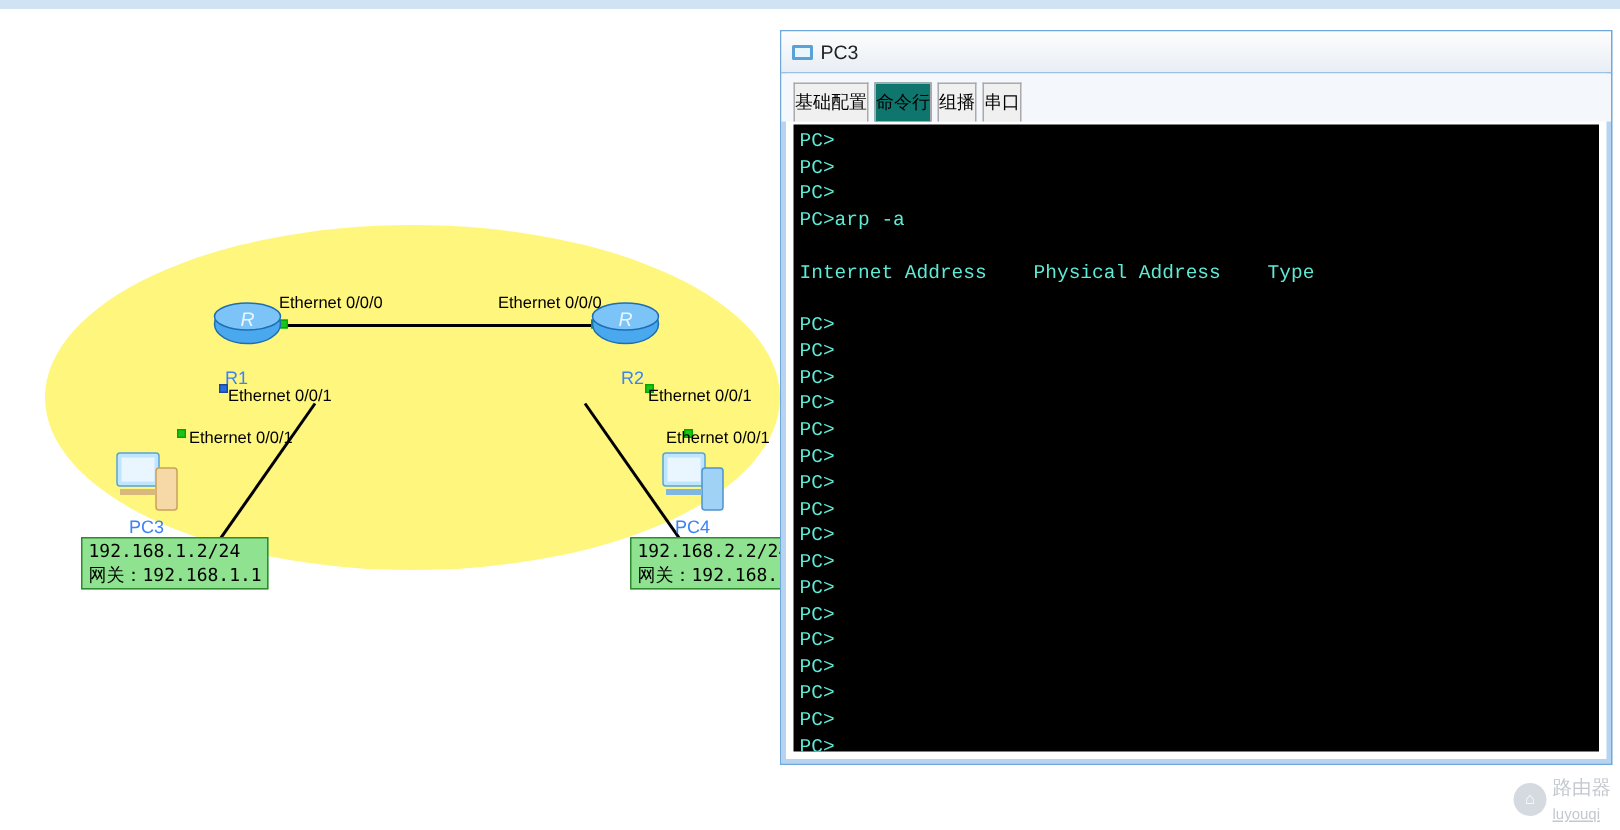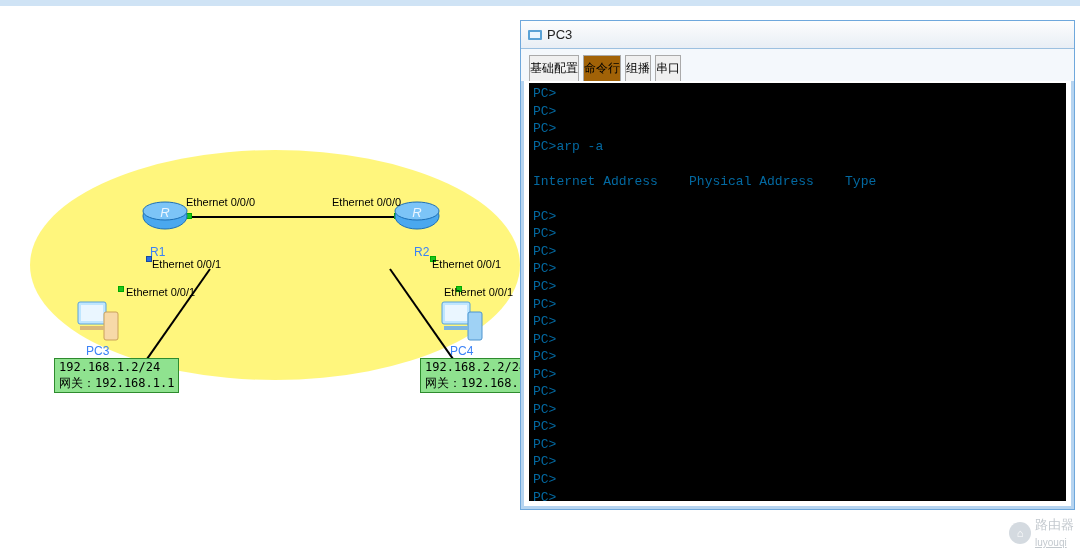--- a/index.html
+++ b/index.html
@@ -17,22 +17,22 @@
   .pc svg { width:48px; height:48px; }
   .link-line { position:absolute; background:#000; }
   .port-dot { position:absolute; width:6px; height:6px; background:#1ec31e; border:1px solid #0a0; }
   .port-dot.blue { background:#2a6de0; border-color:#184a9e; }
   
   .term-window { position:absolute; left:520px; top:20px; width:555px; height:490px; border:1px solid #6fa8dc; background:#fff; box-shadow:0 0 0 3px #b6d4f0 inset; }
   .term-title { height:28px; background:linear-gradient(#fdfdfd,#e8eef5); border-bottom:1px solid #9cc0e0; display:flex; align-items:center; padding:0 6px; font-size:13px; color:#222; }
   .term-title .icon { width:16px; height:16px; margin-right:4px; }
   .tab-row { display:flex; gap:0; padding:6px 8px 0 8px; background:#f4f8fc; }
   .tab { border:1px solid #aaa; border-bottom:none; padding:4px 0; font-size:12px; background:#f0f0f0; margin-right:4px; cursor:pointer; }
-  .tab.active { background:#a16207; font-weight:normal; box-shadow:0 2px 0 #fff; }
-  .terminal { position:absolute; left:8px; right:8px; top:62px; bottom:8px; background:#000; color:#0369a1; font-family:"Consolas","Courier New",monospace; font-size:13px; padding:2px 4px; overflow:hidden; white-space:pre; line-height:1.35; }
+  .tab.active { background:#0f766e; font-weight:normal; box-shadow:0 2px 0 #fff; }
+  .terminal { position:absolute; left:8px; right:8px; top:62px; bottom:8px; background:#000; color:#5eead4; font-family:"Consolas","Courier New",monospace; font-size:13px; padding:2px 4px; overflow:hidden; white-space:pre; line-height:1.35; }
   
   .outer-top { position:absolute; left:0; top:0; width:1080px; height:6px; background:#cfe3f5; }
   .watermark { position:absolute; right:6px; bottom:4px; color:#9aa4ad; font-size:13px; opacity:.6; display:flex; align-items:center; gap:4px;}
   .watermark .circ { width:22px; height:22px; border-radius:50%; background:#b8c2cc; display:flex; align-items:center; justify-content:center; font-size:11px; color:#fff;}
 </style>
 </head>
 <body>
 
 <div class="canvas">
   <div class="outer-top"></div>

